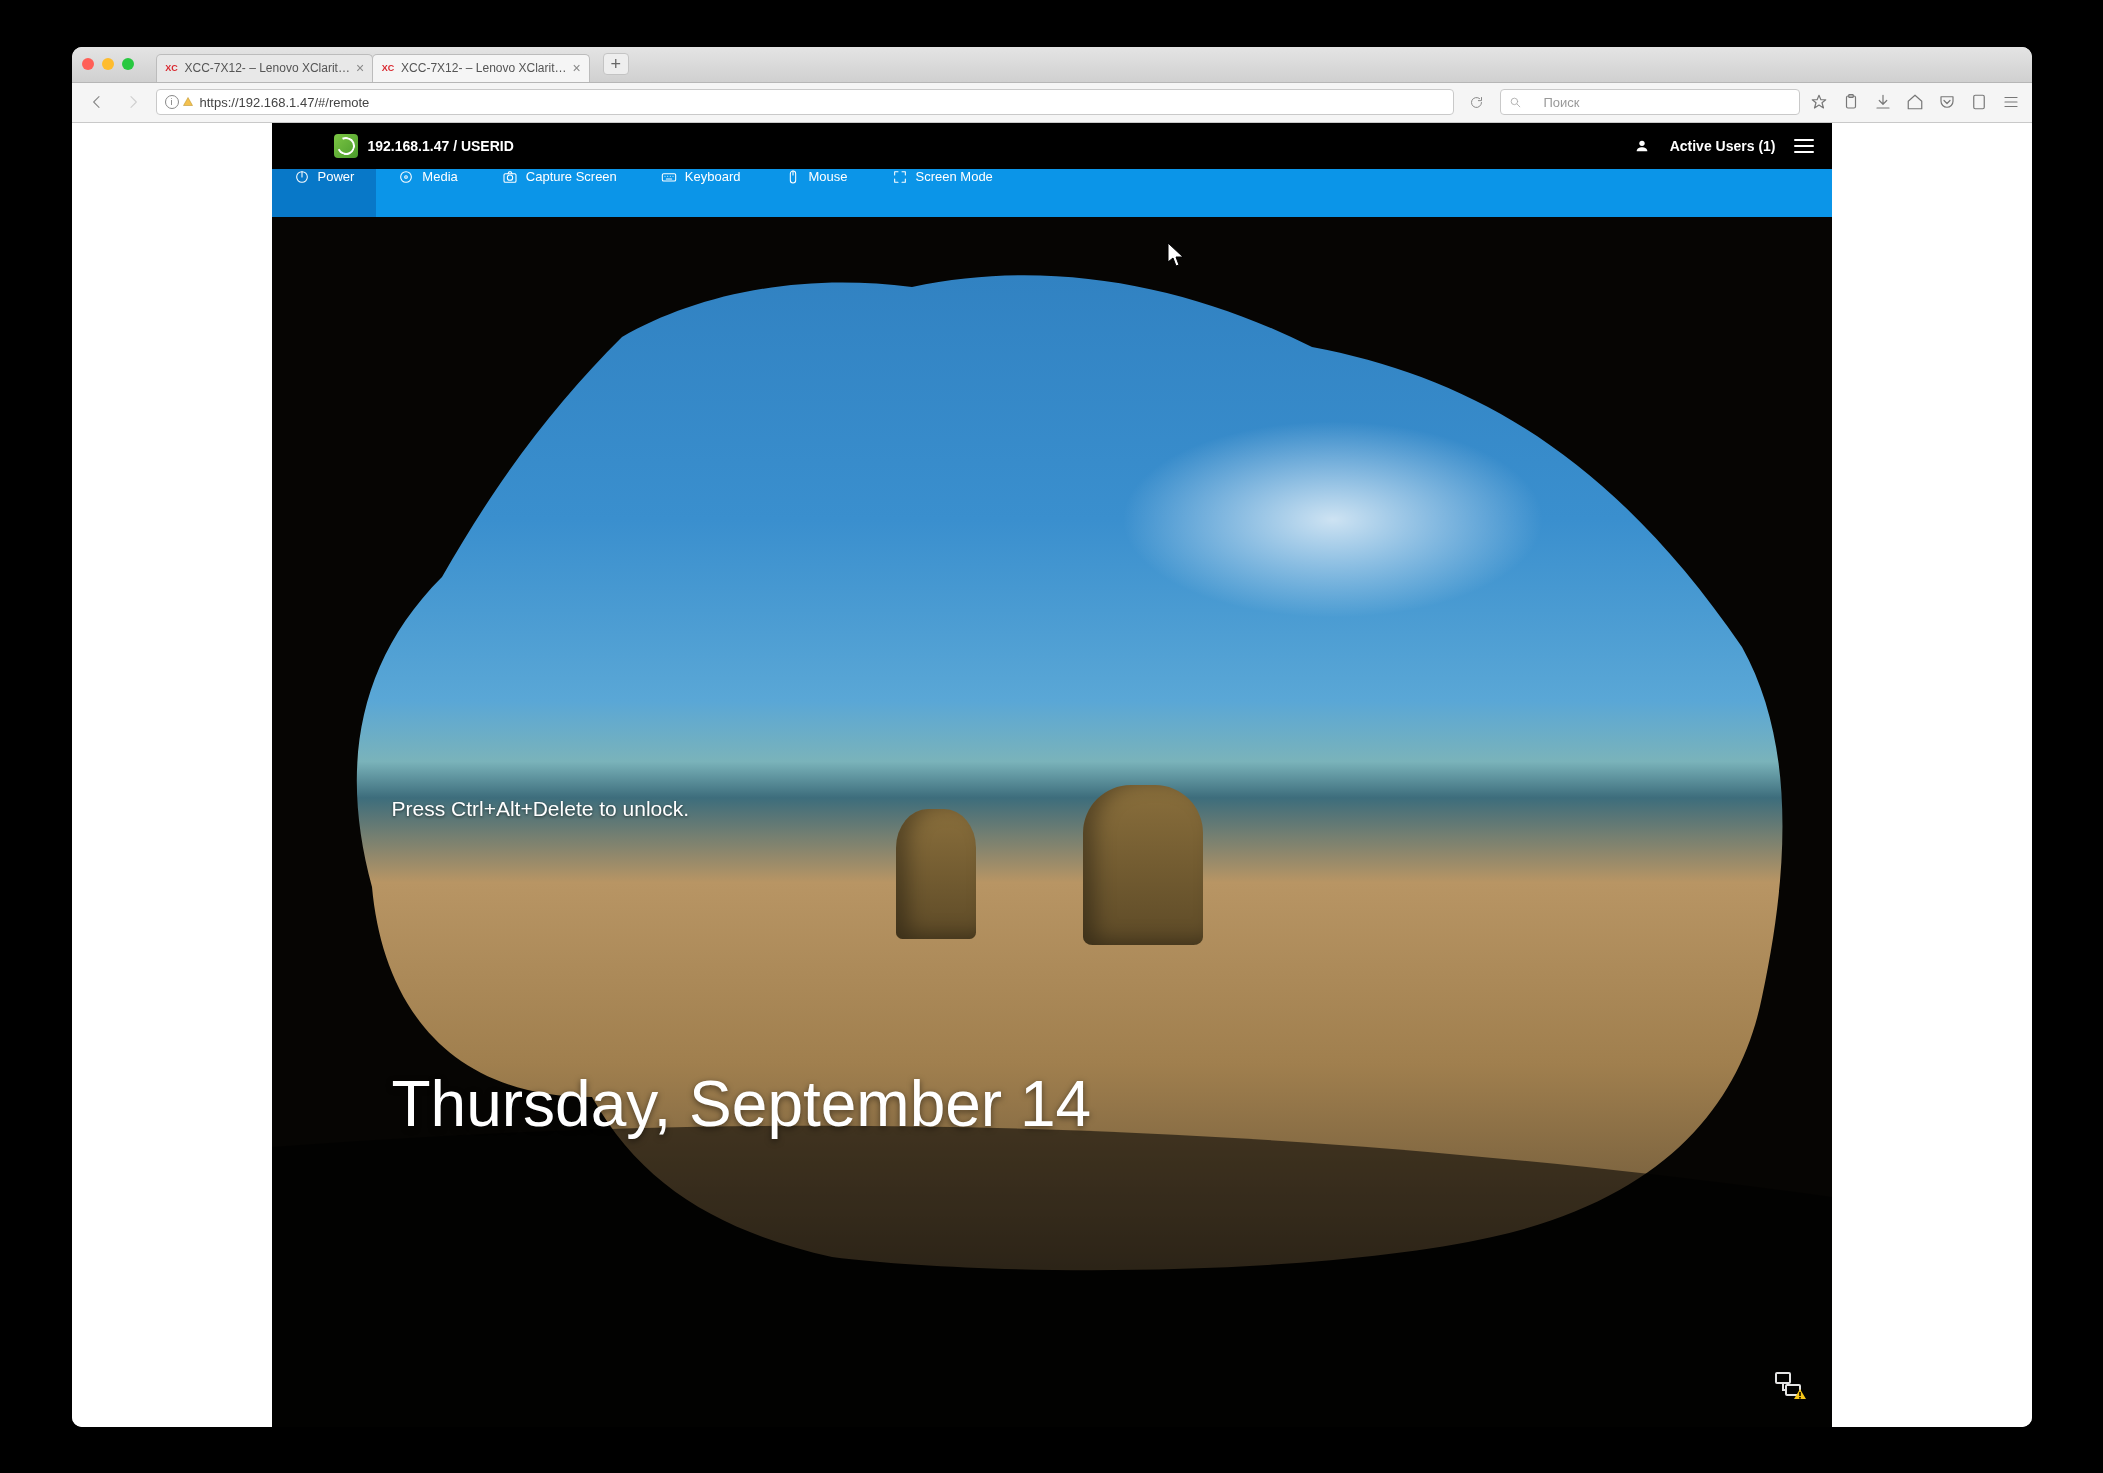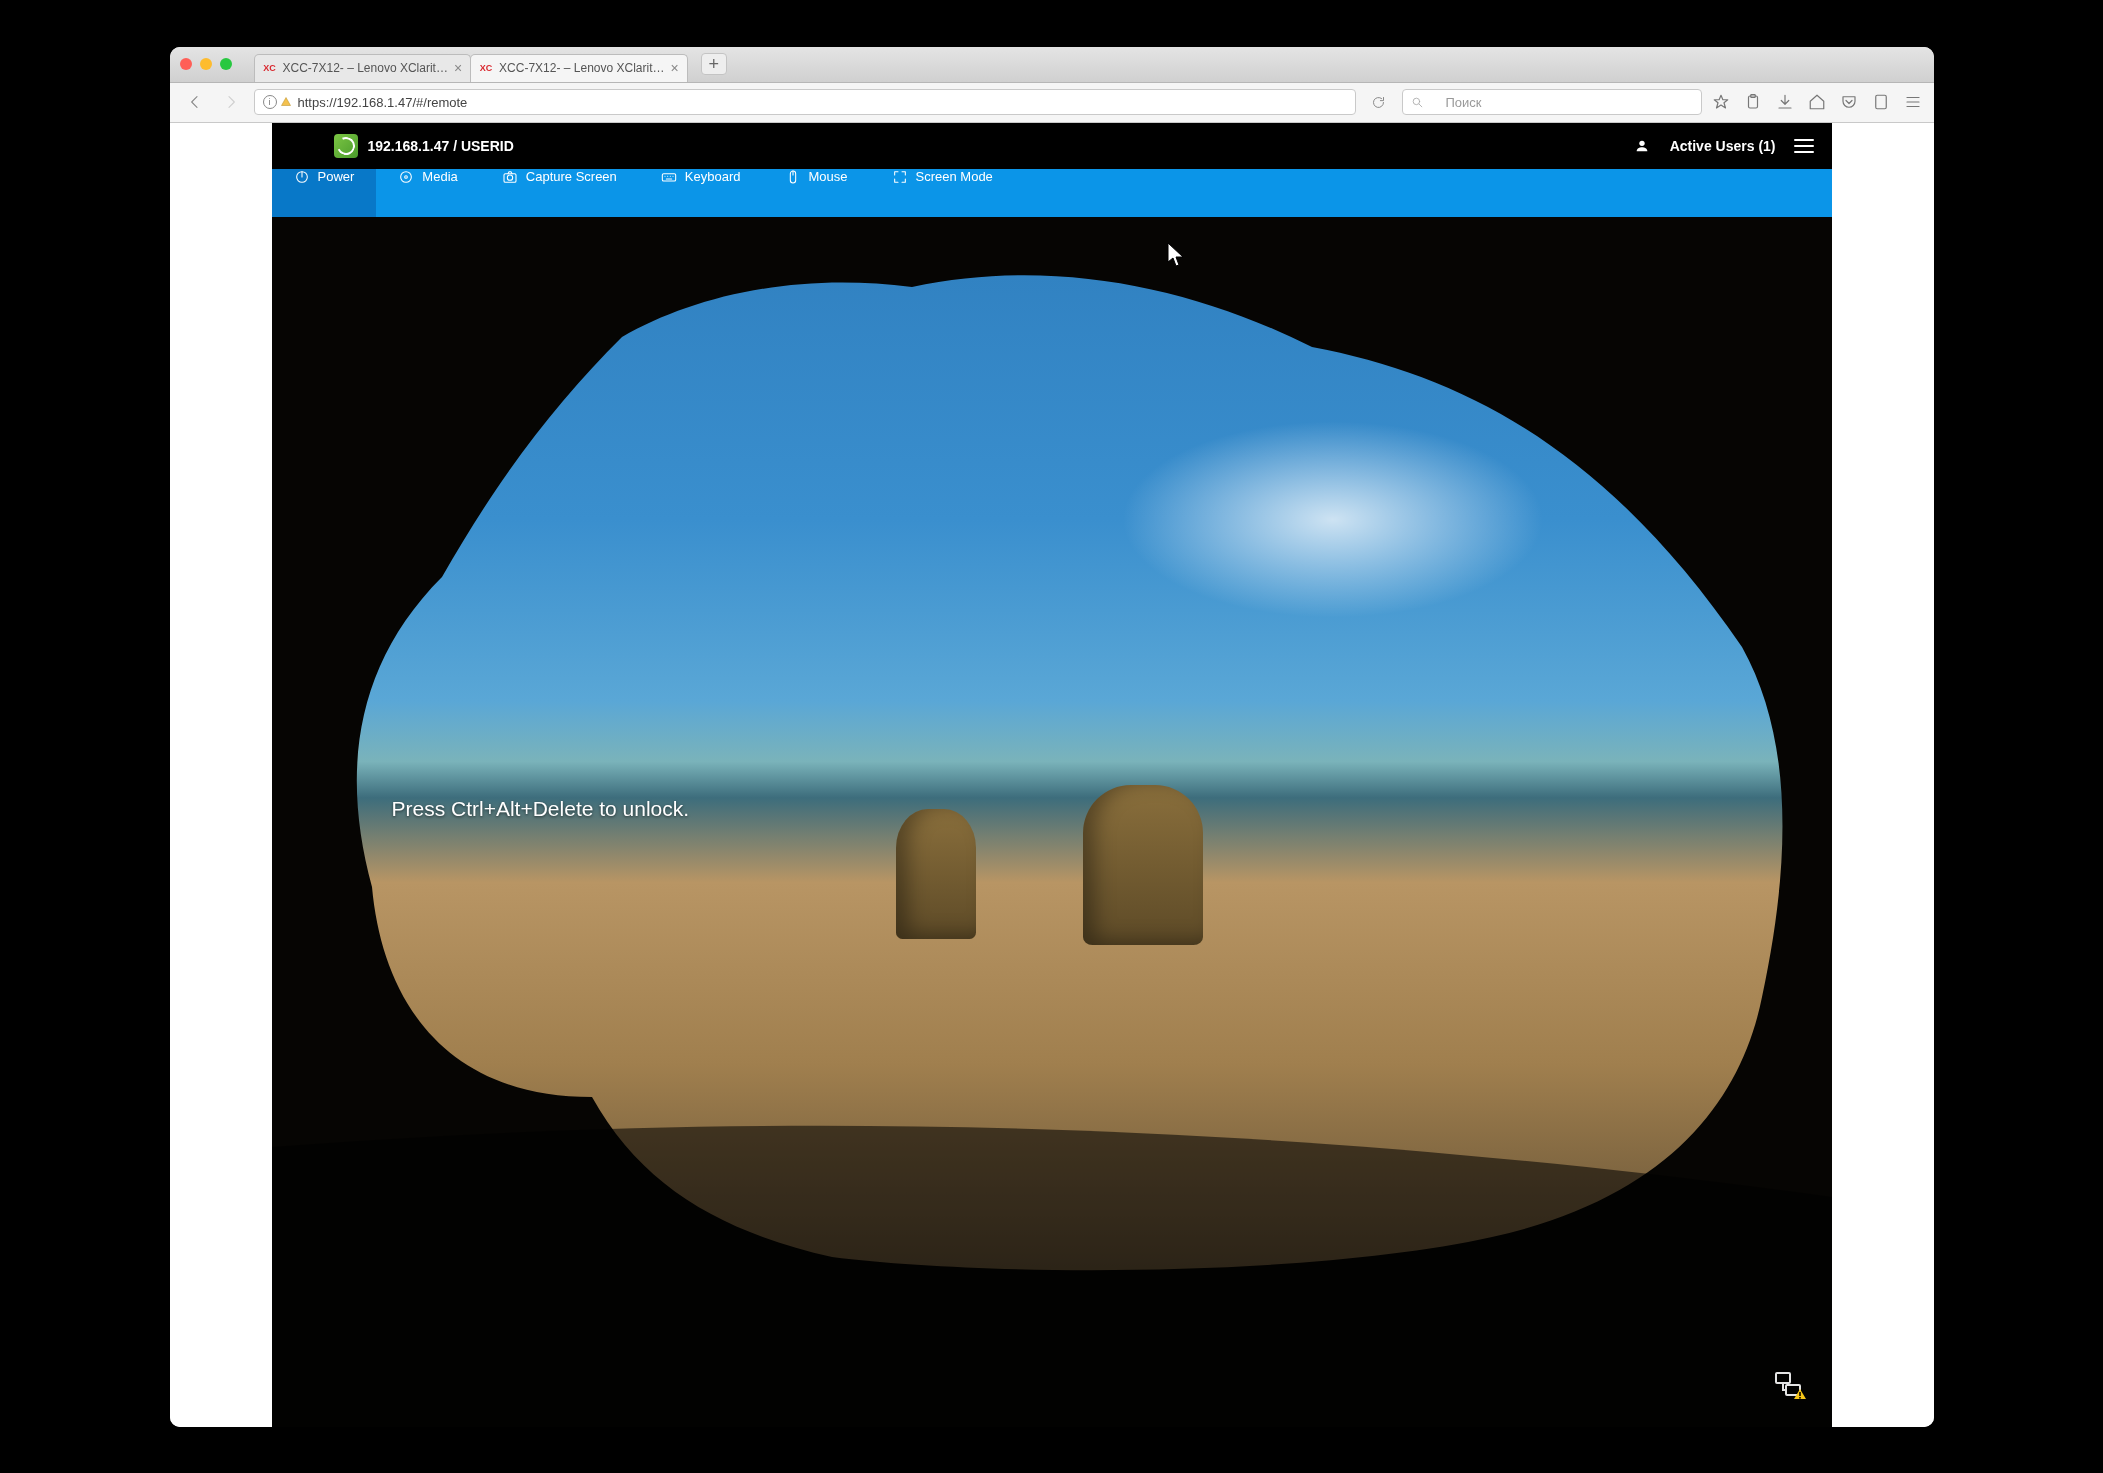--- a/index.html
+++ b/index.html
@@ -7,21 +7,21 @@
   body {
     font-family: -apple-system, BlinkMacSystemFont, "Segoe UI", Helvetica, Arial, sans-serif;
     background: #000;
     display: flex;
     align-items: center;
     justify-content: center;
   }
 
   
   .stage {
-    width: 1764px;
+    width: 2103px;
     height: 1473px;
     background: #000;
     position: relative;
     display: flex;
     align-items: center;
     justify-content: center;
     transform-origin: top left;
   }
 
   
@@ -438,20 +438,21 @@
                 C70,560 80,450 170,360
                 C230,255 285,185 350,120
                 Z" fill-rule="evenodd"></path>
 
               <path fill="rgba(0,0,0,.55)" d="M0,930 C400,900 900,890 1560,980 V1210 H0 Z"></path>
             </svg>
           </div>
 
           <div class="lock-overlay">
             <div class="lock-unlock-hint">Press Ctrl+Alt+Delete to unlock.</div>
+            <div class="lock-date">Thursday, September 14</div>
           </div>
 
           <div class="remote-cursor" style="left:895px; top:25px;">
             <svg viewBox="0 0 18 26">
               <path fill="#fff" stroke="#000" stroke-width="1" d="M1 1 L1 20 L6 16 L9 24 L12 23 L9 15 L16 15 Z"></path>
             </svg>
           </div>
 
           <div class="tray-icon">
             <svg viewBox="0 0 32 32">

